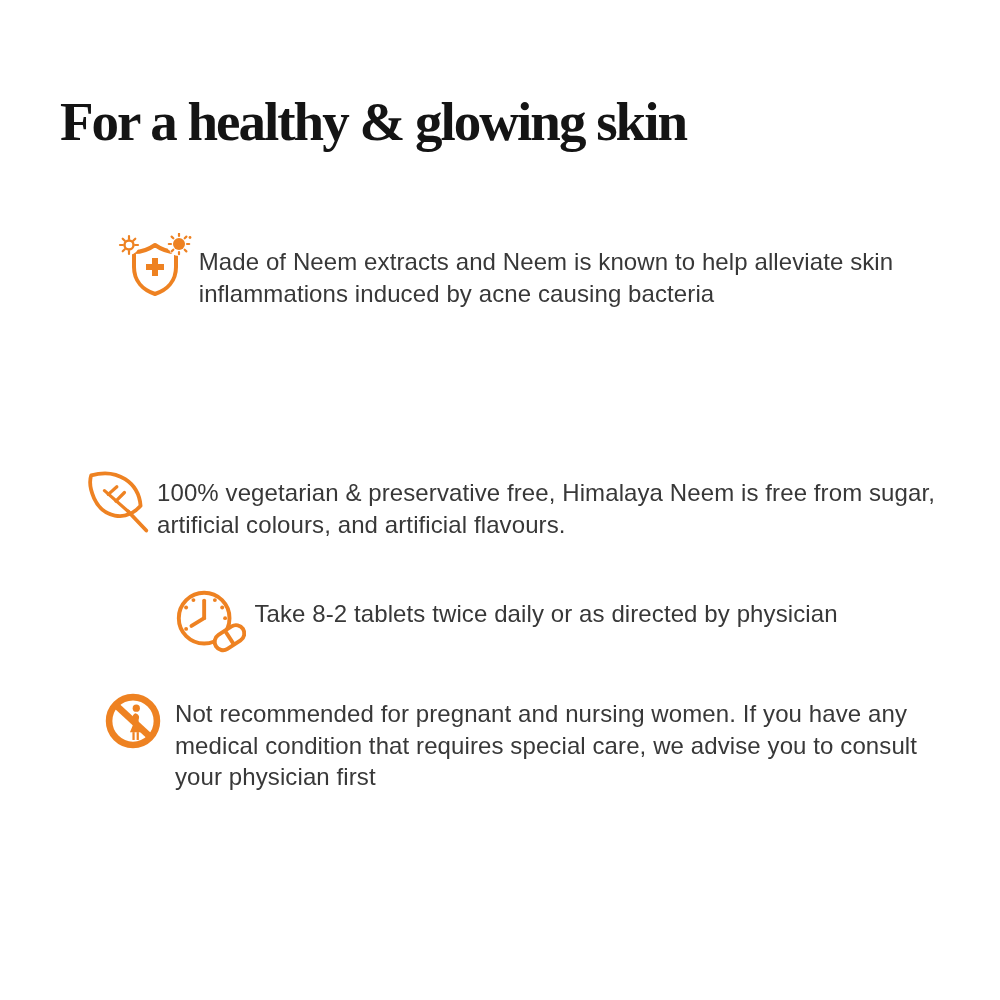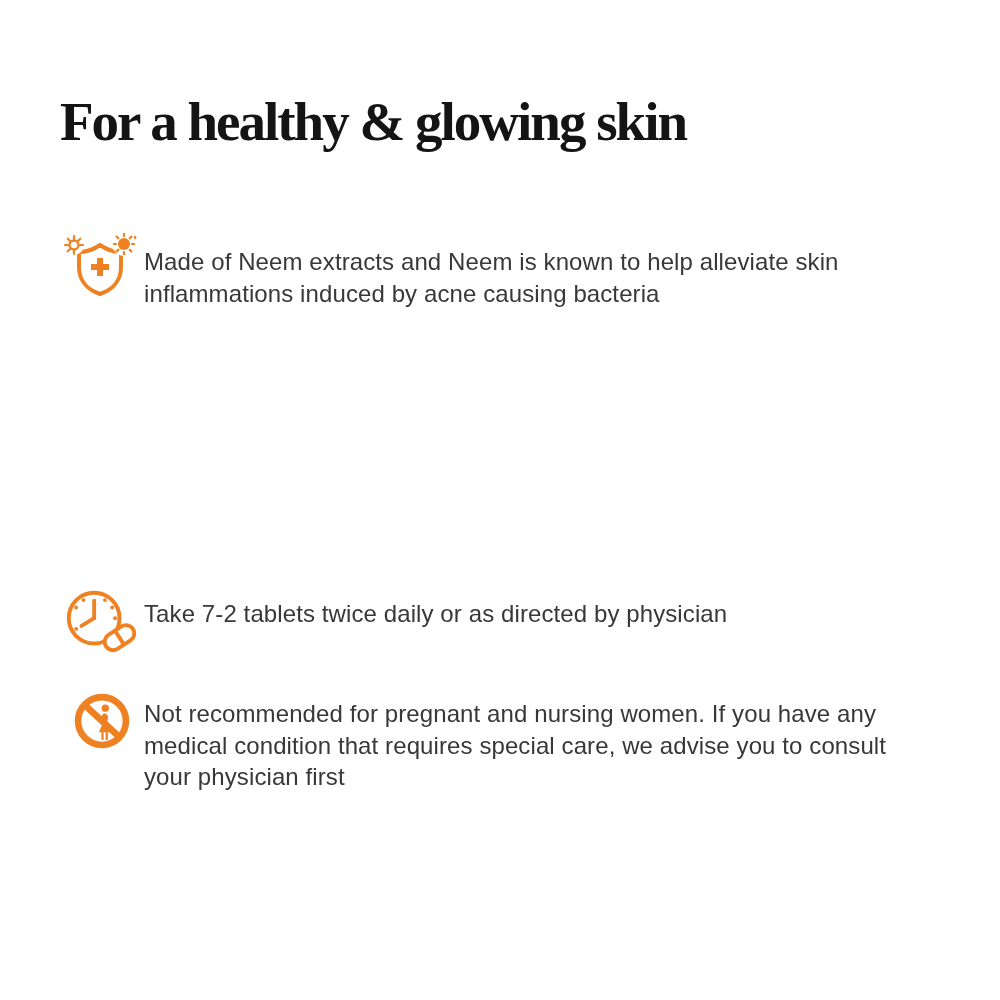--- a/index.html
+++ b/index.html
@@ -1,21 +1,21 @@
 <!DOCTYPE html>
 <html><head>
 <meta charset="utf-8">
 <style>
   html,body{margin:0;padding:0;background:#fff;}
   .page{position:relative;width:1000px;height:804px;background:#ffffff;overflow:hidden;
         font-family:"Liberation Sans",sans-serif;}
   .title{position:absolute;left:60px;top:90px;margin:0;
          font-family:"Liberation Serif",serif;font-weight:700;
          font-size:55px;letter-spacing:-2px;color:#141414;}
-  .row{position:absolute;left:60px;right:52px;display:flex;align-items:flex-start;}
+  .row{position:absolute;left:60px;right:52px;display:flex;align-items:flex-start;justify-content:center;}
   .icon{flex:0 0 84px;width:84px;margin-top:-13px;}
   .icon svg{display:block;}
   .i2 svg{margin-left:5px;}
   .i3 svg{margin-left:3px;}
   .i4 svg{margin-left:1px;}
   .i5 svg{margin-left:9px;margin-top:3px;}
   .txt{margin:0;font-size:24px;line-height:31.5px;color:#383838;
        white-space:pre-line;letter-spacing:0.1px;}
   .footer{position:absolute;left:0;right:0;top:903px;text-align:center;
           font-size:18.5px;color:#3a3a3a;}
@@ -57,20 +57,33 @@
         </g>
         <circle cx="75" cy="4.5" r="1.4" fill="#EE8222"></circle>
         <circle cx="53.5" cy="18.5" r="1.4" fill="#EE8222"></circle>
       </svg>
     </span>
     <p class="txt">Made of Neem extracts and Neem is known to help alleviate skin
 inflammations induced by acne causing bacteria</p>
   </div>
 
 
+  <div class="row" style="top:477px">
+    <span class="icon i3">
+      <svg width="76" height="76" viewBox="0 0 80 80" xmlns="http://www.w3.org/2000/svg">
+        <path d="M16 12 C44 4 66 20 68 44 C52 62 28 56 19 36 C15 27 14 18 16 12 Z" fill="none" stroke="#EE8222" stroke-width="4" stroke-linejoin="round"></path>
+        <path d="M55 50 L74 70" stroke="#EE8222" stroke-width="4" stroke-linecap="round"></path>
+        <path d="M30 28 L55 50" stroke="#EE8222" stroke-width="3.4" stroke-linecap="round" fill="none"></path>
+        <path d="M42 39 L51 30" stroke="#EE8222" stroke-width="3.4" stroke-linecap="round" fill="none"></path>
+        <path d="M34 32 L43 24" stroke="#EE8222" stroke-width="3.4" stroke-linecap="round" fill="none"></path>
+      </svg>
+    </span>
+    <p class="txt">100% vegetarian &amp; preservative free, Himalaya Neem is free from sugar,
+artificial colours, and artificial flavours.</p>
+  </div>
 
   <div class="row" style="top:598px">
     <span class="icon i4">
       <svg width="78" height="78" viewBox="0 0 80 80" xmlns="http://www.w3.org/2000/svg">
         <circle cx="34" cy="34" r="26" fill="none" stroke="#EE8222" stroke-width="4"></circle>
         <g fill="#EE8222">
           <circle cx="45" cy="15.5" r="2"></circle>
             <circle cx="52.5" cy="23" r="2"></circle>
           <circle cx="23" cy="15.5" r="2"></circle>
             <circle cx="15.5" cy="23" r="2"></circle>
@@ -78,21 +91,21 @@
             <circle cx="15.5" cy="45" r="2"></circle>
         </g>
         <path d="M34 34 L34 16" stroke="#EE8222" stroke-width="4" stroke-linecap="round"></path>
         <path d="M34 34 L21 42" stroke="#EE8222" stroke-width="4" stroke-linecap="round"></path>
         <g transform="rotate(-33 60 54)">
           <rect x="43.5" y="45.5" width="33" height="17" rx="8.5" fill="#ffffff" stroke="#EE8222" stroke-width="4"></rect>
           <line x1="60" y1="45.5" x2="60" y2="62.5" stroke="#EE8222" stroke-width="4"></line>
         </g>
       </svg>
     </span>
-    <p class="txt">Take 7-2 tablets twice daily or as directed by physician</p>
+    <p class="txt">Take 8-2 tablets twice daily or as directed by physician</p>
   </div>
 
   <div class="row" style="top:698px">
     <span class="icon i5">
       <svg width="66" height="66" viewBox="0 0 80 80" xmlns="http://www.w3.org/2000/svg">
         <circle cx="40" cy="40" r="29" fill="none" stroke="#EE8222" stroke-width="8"></circle>
         <g fill="#EE8222">
           <circle cx="44" cy="24.5" r="4.4"></circle>
           <path d="M43 30.5 C39.3 32 38.8 35.8 39.8 40 L39.8 45 L36.3 53.5 L50.3 53.5 L46.8 45 L46.8 38.5 C48.3 34.3 47 31.8 43 30.5 Z"></path>
           <rect x="39.3" y="53.5" width="2.7" height="9.5"></rect>

